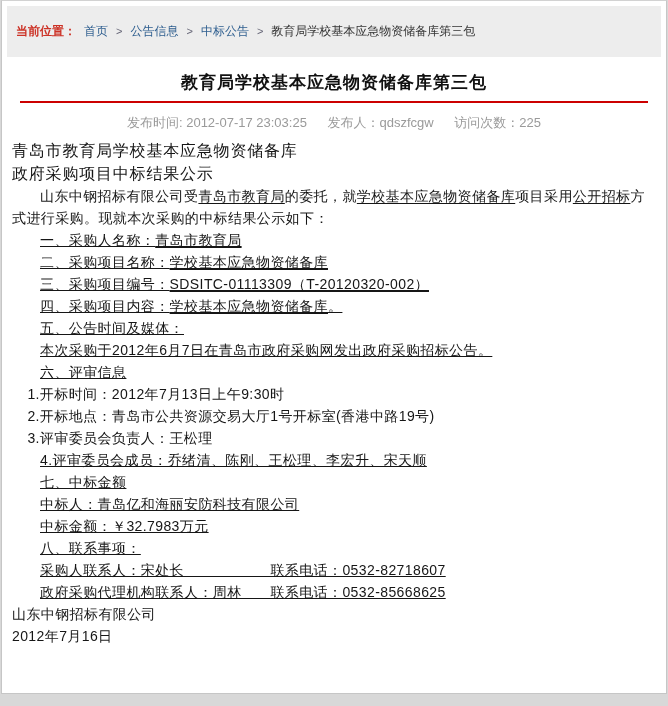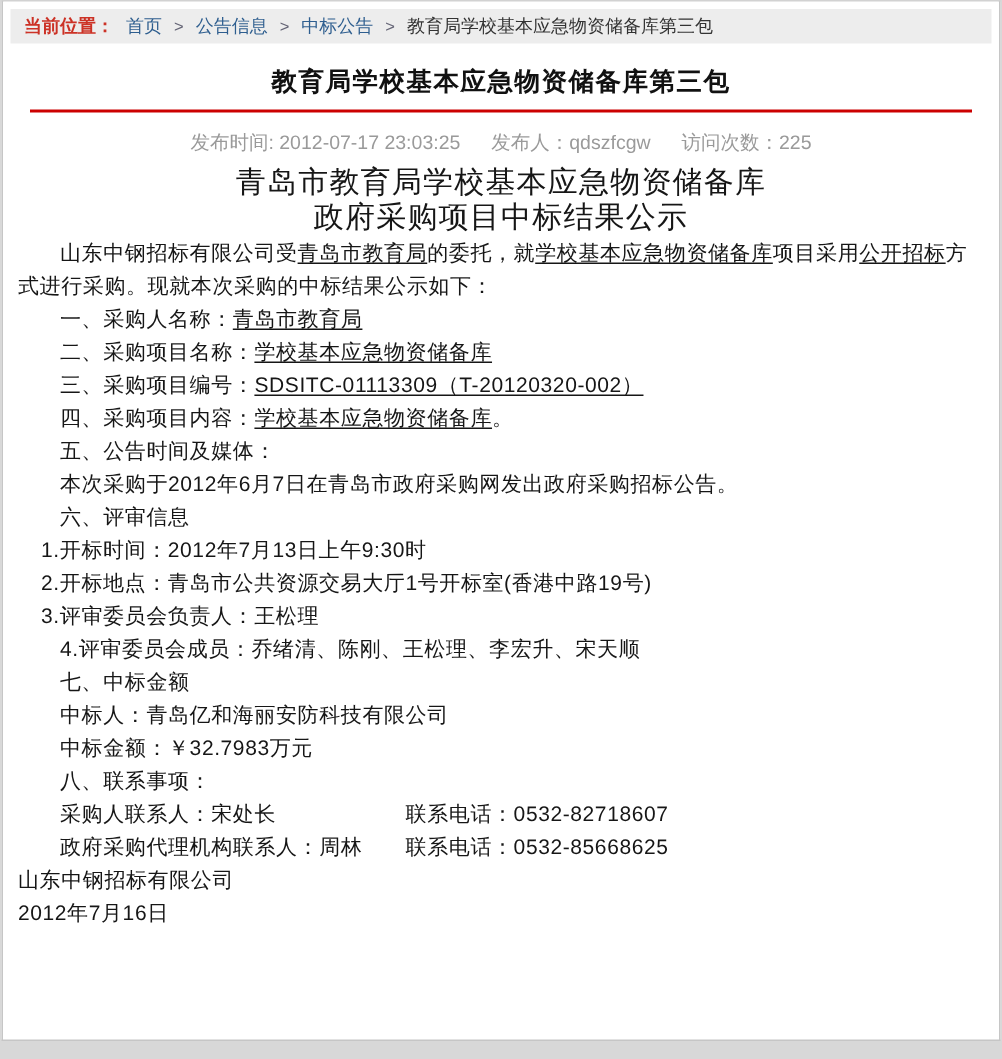--- a/index.html
+++ b/index.html
@@ -15,21 +15,21 @@
     margin:0 1px;
     background:#ffffff;
     border:1px solid #c6c6c6;
     border-top-color:#d2d2d2;
   }
   
   .breadcrumb-bar {
     margin:5px 5px 0 5px;
     height:23px; line-height:23px;
     background:#ededed;
-    padding:0 9px;
+    padding:14px 9px;
     font-size:12px;
     color:#333;
     white-space:nowrap;
   }
   .bc-label { color:var(--label_red, #cc3226); font-weight:bold; margin-right:8px; }
   .bc-link { color:var(--link_blue, #2e5e8f); cursor:pointer; }
   .bc-sep { color:#667; margin:0 8px; font-size:11px; }
   .bc-current { color:#333; }
   
   .title {
@@ -53,23 +53,23 @@
   
   .body {
     margin-top:7px;
     padding:0 10px;
     font-size:14px;
     line-height:22px;
     color:#161616;
     letter-spacing:0.4px;
   }
   .line { min-height:22px; }
-  .line.center-lg { text-align:center; font-size:20px; line-height:23px; letter-spacing:0.8px; }
+  .line.center-lg { text-align:left; font-size:16px; line-height:23px; letter-spacing:0.8px; }
   .line.para { text-indent:2em; }
-  .line.i2 { padding-left:2em; }
+  .line.i2 { padding-left:2em;text-decoration:underline; }
   .line.i1 { padding-left:1.1em; }
   .line.right { text-align:left; padding-right:10px; }
   .u { text-decoration:underline; text-underline-offset:2px; }
 </style>
 </head>
 <body>
 
 <div class="page">
 
   <div class="breadcrumb-bar">

